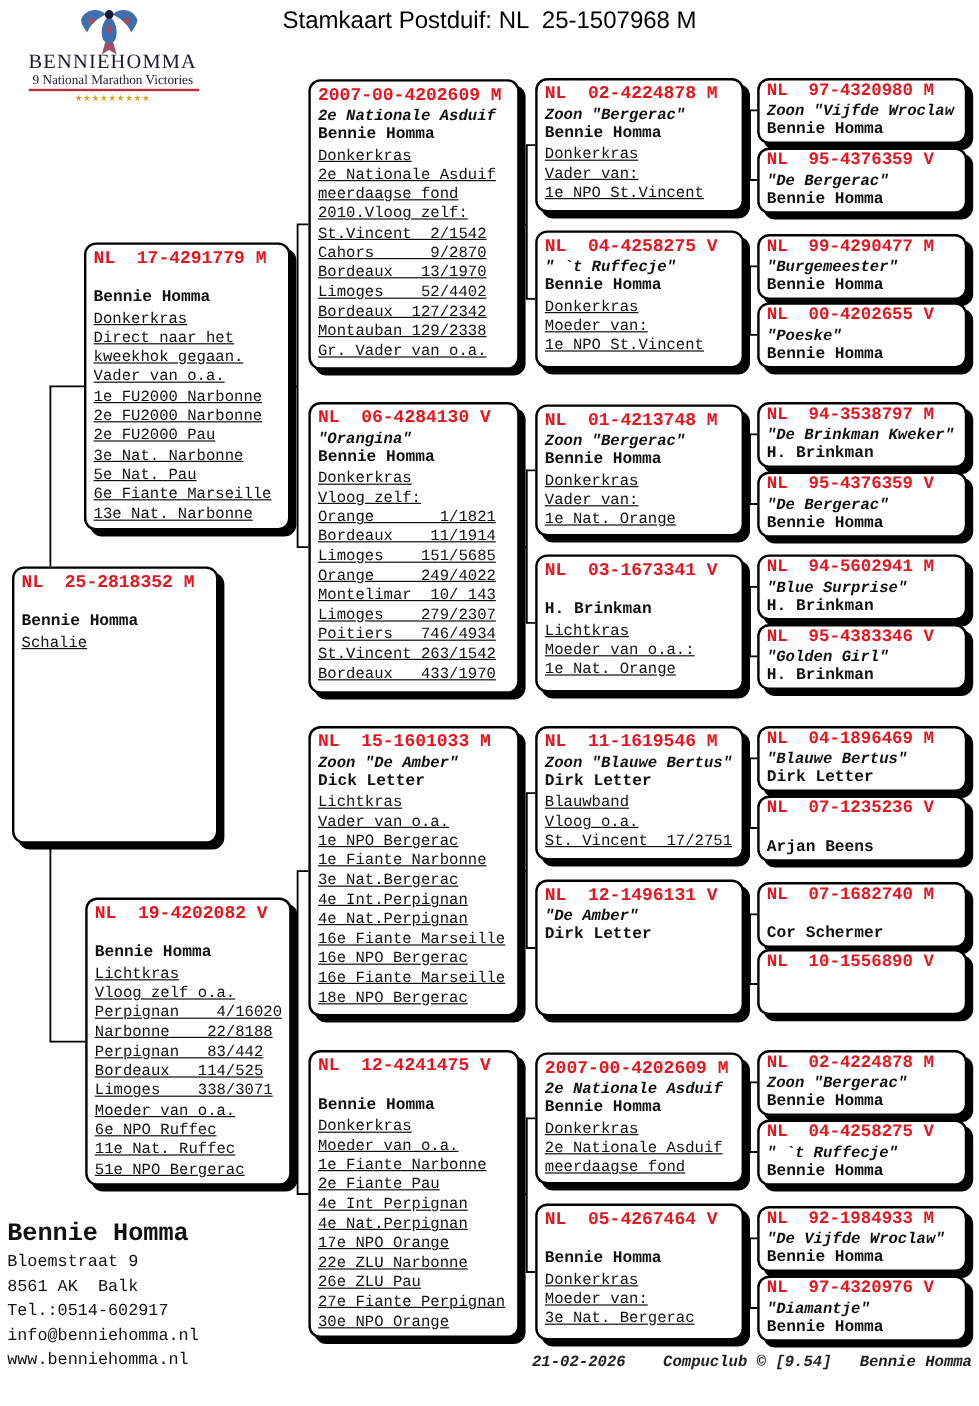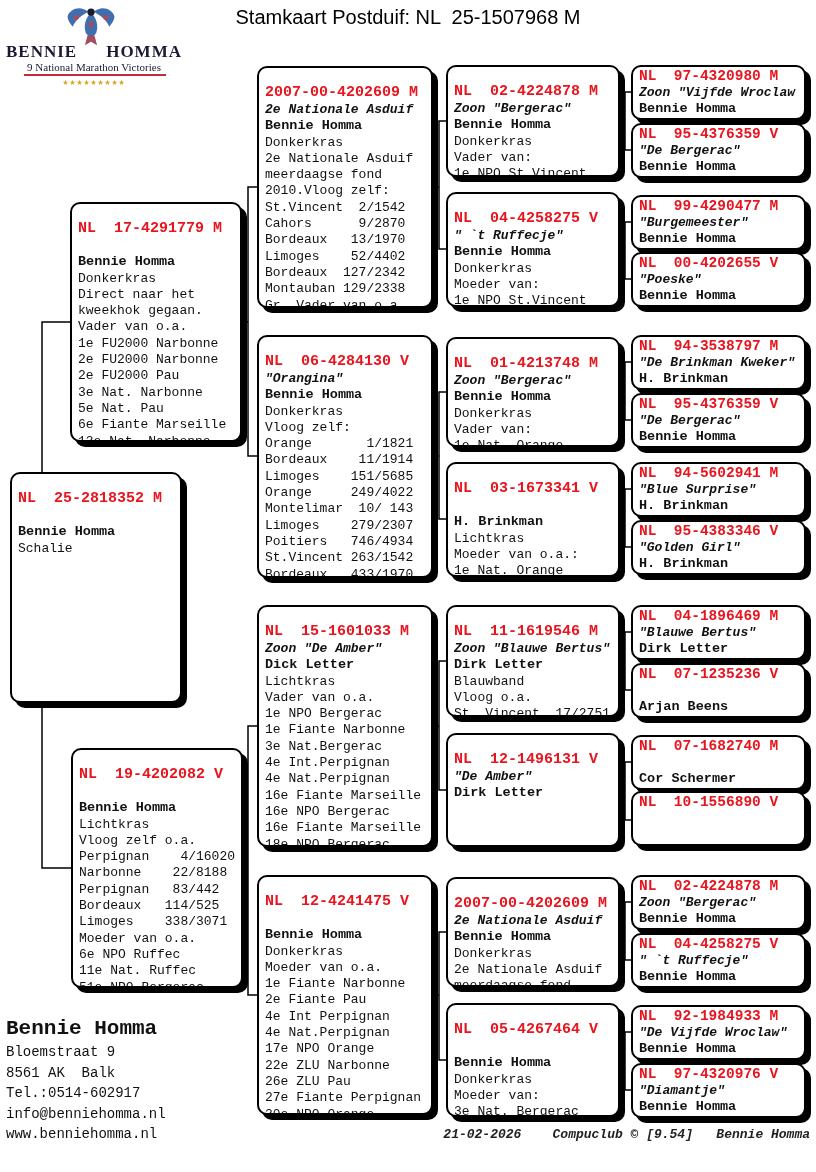--- a/index.html
+++ b/index.html
@@ -4,36 +4,36 @@
 <style>
   html,body{margin:0;padding:0;background:#fff;}
   .page{position:relative;width:816px;height:1172px;background:#fff;overflow:hidden;
         font-family:"Liberation Mono","DejaVu Sans Mono",monospace;color:#111;}
   .title{position:absolute;top:6px;left:50%;transform:translateX(-50%);
          font:20px "Liberation Sans",sans-serif;color:#000;white-space:pre;}
   
   .connectors{position:absolute;left:0;top:0;width:816px;height:1172px;z-index:0;}
   
   .pbox{position:absolute;z-index:1;background:#fff;border:2px solid #000;border-radius:10px;
-        box-shadow:5px 5px 0 #000;box-sizing:border-box;padding:16px 6px;overflow:hidden;
+        box-shadow:5px 5px 0 #000;box-sizing:border-box;padding:3px 6px;overflow:hidden;
         font-size:13px;line-height:16.3px;}
   .ring{color:var(--ring-red);font-weight:bold;font-size:15px;line-height:18px;white-space:pre;}
   .nick{font-weight:bold;font-style:italic;min-height:16.3px;white-space:pre;}
   .owner{font-weight:bold;font-size:13.5px;min-height:16.3px;white-space:pre;}
-  .details{white-space:pre;}
+  .details{white-space:pre;text-decoration:underline;}
   .small{line-height:15.5px;padding:1px 6px;}
   .small .ring{font-size:14.5px;line-height:17px;}
   .small .nick{min-height:15.5px;}
   .small .owner{min-height:15.5px;}
   
   .logo{position:absolute;left:4px;top:6px;width:180px;height:82px;z-index:1;}
   .logo-bird{position:absolute;left:58px;top:0;width:58px;height:40px;}
   .logo-bird svg{width:100%;height:100%;}
-  .logo-names{position:absolute;top:36px;left:2px;right:2px;display:flex;justify-content:space-between;
-        font-family:"Liberation Serif",serif;font-weight:bold;font-size:17px;letter-spacing:1px;
+  .logo-names{position:absolute;top:36px;left:2px;right:2px;display:flex;justify-content:center;
+        font-family:"Liberation Serif",serif;font-weight:normal;font-size:17px;letter-spacing:1px;
         color:var(--logo-navy);}
   .logo-tagline{position:absolute;top:55px;left:0;width:100%;text-align:center;
         font-family:"Liberation Serif",serif;font-size:11px;color:var(--logo-navy);}
   .logo-rule{position:absolute;top:68px;left:20px;width:142px;height:2px;background:var(--rule-red);}
   .logo-stars{position:absolute;top:70px;left:0;width:100%;text-align:center;
         font-size:10px;letter-spacing:1px;color:var(--star-gold);}
   
   .address{position:absolute;left:6px;top:1016px;z-index:1;}
   .address-name{font-weight:bold;font-size:21px;line-height:26px;white-space:pre;}
   .address-lines{font-size:14px;line-height:20.5px;white-space:pre;}

